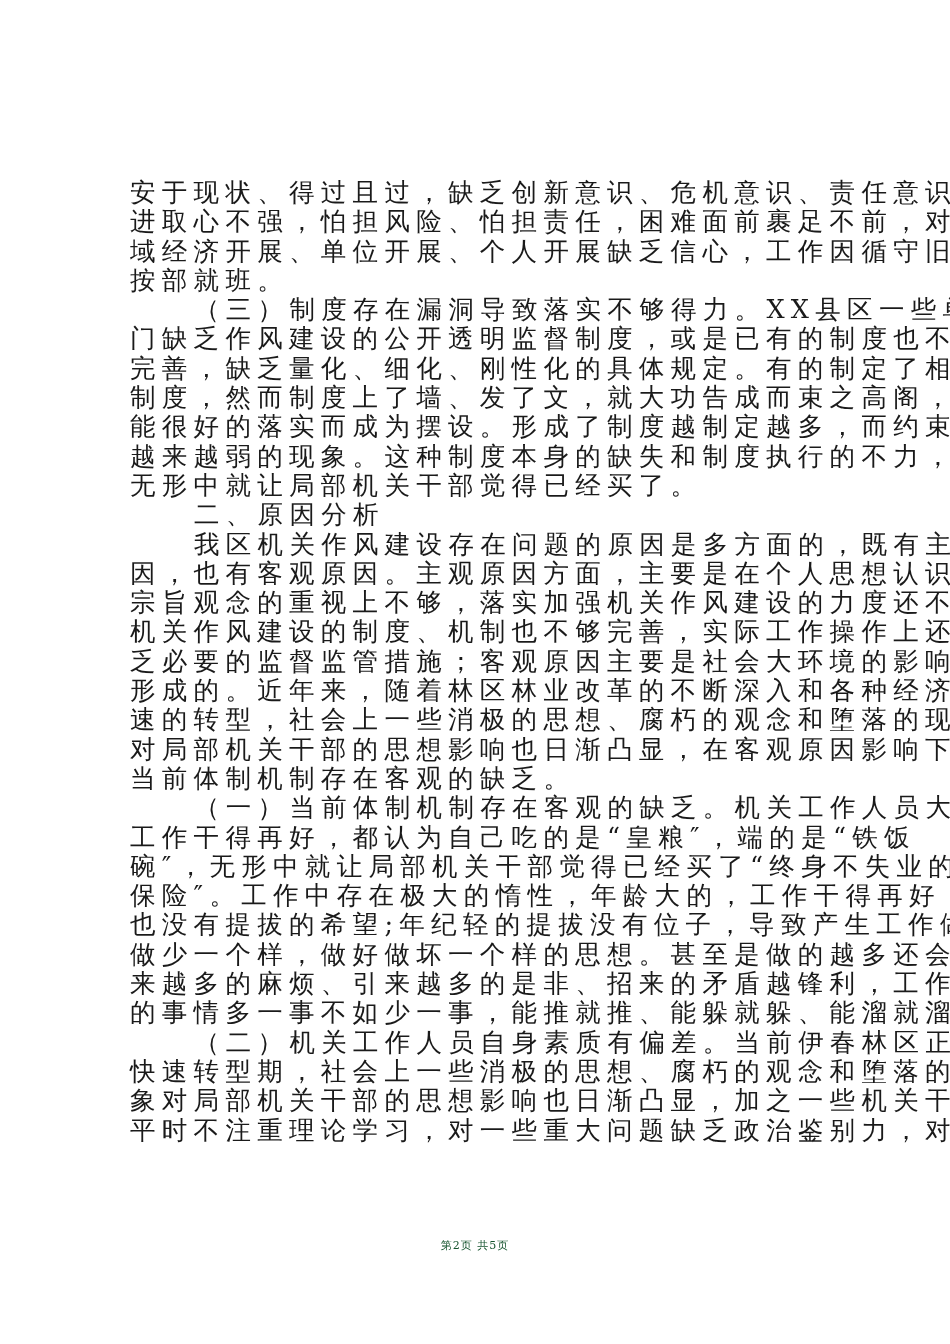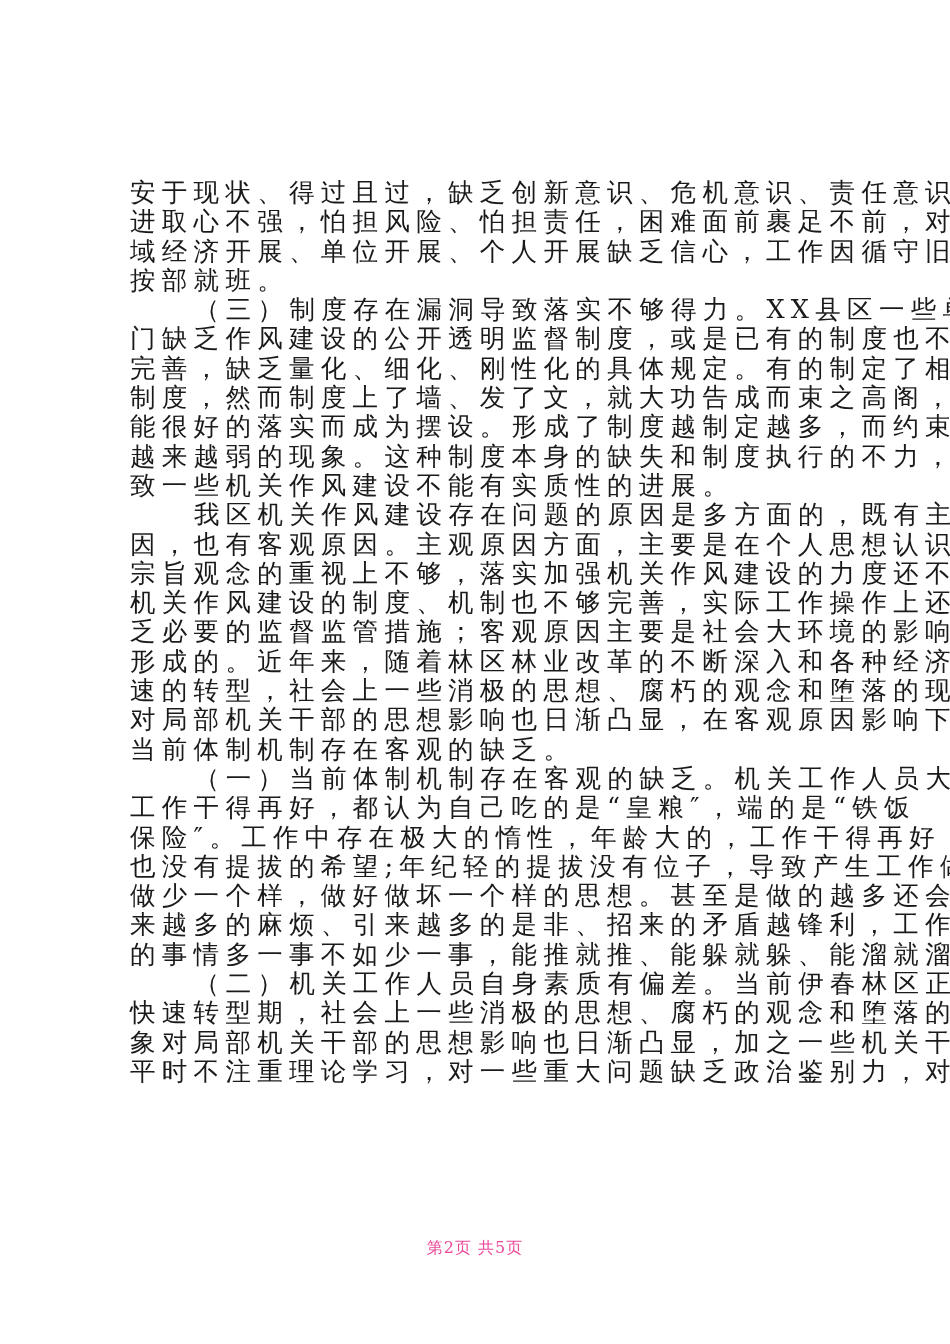--- a/index.html
+++ b/index.html
@@ -32,51 +32,53 @@
     }
     .line.indent {
       padding-left: 64px;
     }
     .footer {
       position: absolute;
       left: 0;
       width: 950px;
       top: 1238px;
       text-align: center;
-      font-size: 16px;
+      font-size: 11px;
       letter-spacing: 1px;
-      color: #ec4899;
+      color: #14532d;
     }
   </style>
 </head>
 <body>
 
 <div class="page-body" id="doc-body">
     <span class="line">安于现状、得过且过，缺乏创新意识、危机意识、责任意识，</span>
     <span class="line">进取心不强，怕担风险、怕担责任，困难面前裹足不前，对区</span>
     <span class="line">域经济开展、单位开展、个人开展缺乏信心，工作因循守旧，</span>
     <span class="line">按部就班。</span>
     <span class="line indent">（三）制度存在漏洞导致落实不够得力。XX县区一些单位部</span>
     <span class="line">门缺乏作风建设的公开透明监督制度，或是已有的制度也不够</span>
     <span class="line">完善，缺乏量化、细化、刚性化的具体规定。有的制定了相关</span>
     <span class="line">制度，然而制度上了墙、发了文，就大功告成而束之高阁，不</span>
     <span class="line">能很好的落实而成为摆设。形成了制度越制定越多，而约束力</span>
     <span class="line">越来越弱的现象。这种制度本身的缺失和制度执行的不力，导</span>
-    <span class="line">致一些机关作风建设不能有实质性的进展。</span>
+    <span class="line">无形中就让局部机关干部觉得已经买了。</span>
+    <span class="line indent">二、原因分析</span>
     <span class="line indent">我区机关作风建设存在问题的原因是多方面的，既有主观原</span>
     <span class="line">因，也有客观原因。主观原因方面，主要是在个人思想认识上、</span>
     <span class="line">宗旨观念的重视上不够，落实加强机关作风建设的力度还不够，</span>
     <span class="line">机关作风建设的制度、机制也不够完善，实际工作操作上还缺</span>
     <span class="line">乏必要的监督监管措施；客观原因主要是社会大环境的影响而</span>
     <span class="line">形成的。近年来，随着林区林业改革的不断深入和各种经济加</span>
     <span class="line">速的转型，社会上一些消极的思想、腐朽的观念和堕落的现象</span>
     <span class="line">对局部机关干部的思想影响也日渐凸显，在客观原因影响下机</span>
     <span class="line">当前体制机制存在客观的缺乏。</span>
     <span class="line indent">（一）当前体制机制存在客观的缺乏。机关工作人员大都是</span>
     <span class="line">工作干得再好，都认为自己吃的是“皇粮″，端的是“铁饭</span>
+    <span class="line">碗″，无形中就让局部机关干部觉得已经买了“终身不失业的</span>
     <span class="line">保险″。工作中存在极大的惰性，年龄大的，工作干得再好，</span>
     <span class="line">也没有提拔的希望;年纪轻的提拔没有位子，导致产生工作做多</span>
     <span class="line">做少一个样，做好做坏一个样的思想。甚至是做的越多还会惹</span>
     <span class="line">来越多的麻烦、引来越多的是非、招来的矛盾越锋利，工作上</span>
     <span class="line">的事情多一事不如少一事，能推就推、能躲就躲、能溜就溜。</span>
     <span class="line indent">（二）机关工作人员自身素质有偏差。当前伊春林区正处在</span>
     <span class="line">快速转型期，社会上一些消极的思想、腐朽的观念和堕落的现</span>
     <span class="line">象对局部机关干部的思想影响也日渐凸显，加之一些机关干部</span>
     <span class="line">平时不注重理论学习，对一些重大问题缺乏政治鉴别力，对党</span>
   </div>

